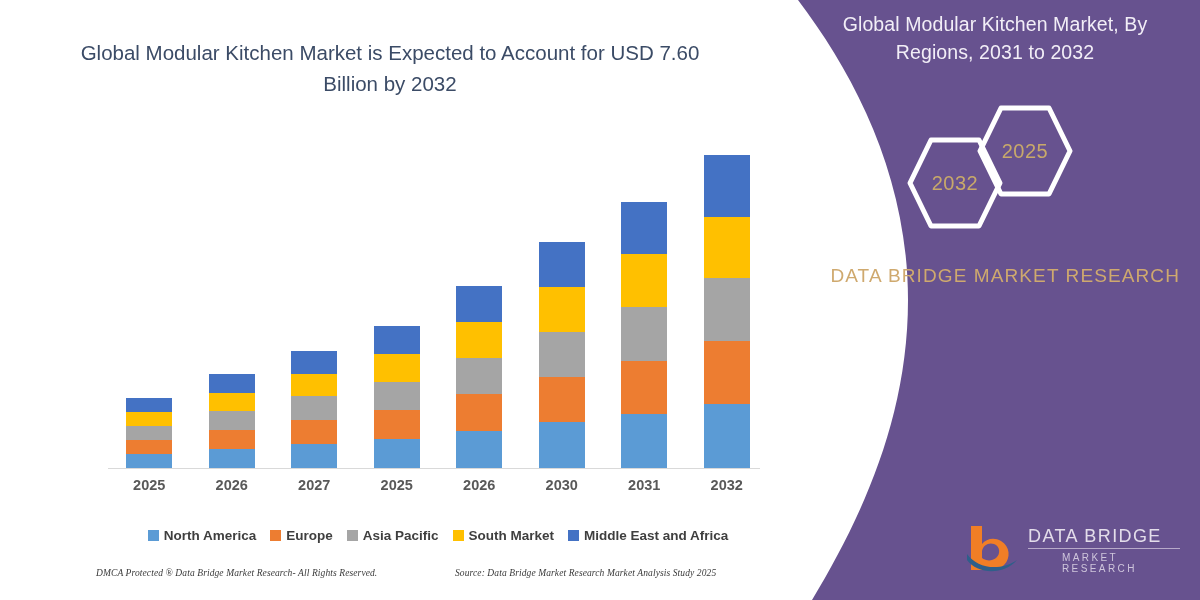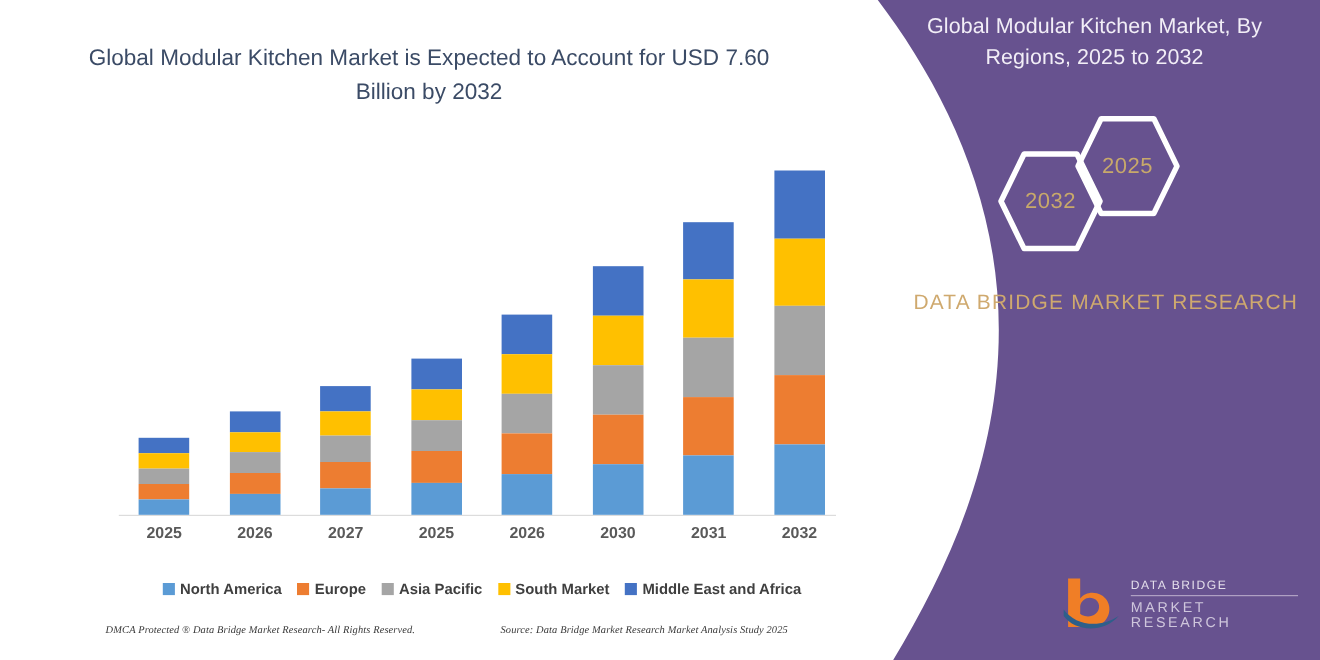--- a/index.html
+++ b/index.html
@@ -42,23 +42,23 @@
   .brand-text {
     position: absolute; top: 262px; left: 30px; width: 370px; text-align: right;
     color: #cfa96e; font-size: 19px; line-height: 1.5; letter-spacing: 1.1px;
   }
 
   
   .logo { position: absolute; left: 185px; top: 522px; width: 215px; height: 56px; display:flex; align-items:center; }
   .logo-mark { width: 56px; height: 52px; position: relative; flex: 0 0 auto; }
   .logo-mark svg { display:block; }
   .logo-type { margin-left: 7px; display:flex; flex-direction: column; justify-content:center; }
-  .logo-type .l1 { color:#e3ddea; font-size:11px; letter-spacing:1.4px; line-height:1.15; }
+  .logo-type .l1 { color:#e3ddea; font-size:18px; letter-spacing:1.4px; line-height:1.15; }
   .logo-rule { height:1px; background:#b7a9c9; margin:2px 0 3px 0; width:100%; }
-  .logo-type .l2 { color:#cfc6dc; font-size:13px; letter-spacing:2.4px; line-height:1.1; }
+  .logo-type .l2 { color:#cfc6dc; font-size:10px; letter-spacing:2.4px; line-height:1.1;margin-left:34px; }
 
   
   .chart-area { position: absolute; left: 0; top: 0; width: 800px; height: 600px; z-index: 0; padding-left: 20px; }
 
   .chart-title {
     position: absolute; left: 60px; top: 38px; width: 660px; text-align: center;
     color: #3b4b66; font-size: 20.5px; line-height: 1.5; font-weight: 400;
   }
   .axis-line {
     position: absolute; left: 108px; top: 468px; width: 652px; height: 1px;
@@ -217,21 +217,21 @@
   </div>
 
   <div class="purple-panel">
     <svg viewBox="0 0 420 600" preserveAspectRatio="none" aria-hidden="true">
       <path d="M 18 0 L 420 0 L 420 600 L 32 600 C 80 520 128 420 128 300 C 128 176 74 74 18 0 Z" fill="#67528F"></path>
     </svg>
   </div>
 
   <div class="panel-content">
 
-    <div class="panel-title">Global Modular Kitchen Market, By Regions, 2025 to 2032</div>
+    <div class="panel-title">Global Modular Kitchen Market, By Regions, 2031 to 2032</div>
 
     <div class="hex-wrap">
       <div class="hex hex-2032">
         <svg width="96" height="92" viewBox="0 0 96 92" aria-hidden="true">
           <polygon points="24,3 72,3 93,46 72,89 24,89 3,46" fill="none" stroke="#ffffff" stroke-width="5" stroke-linejoin="round"></polygon>
         </svg>
         <div class="hex-label">2032</div>
       </div>
       <div class="hex hex-2025">
         <svg width="96" height="92" viewBox="0 0 96 92" aria-hidden="true">

